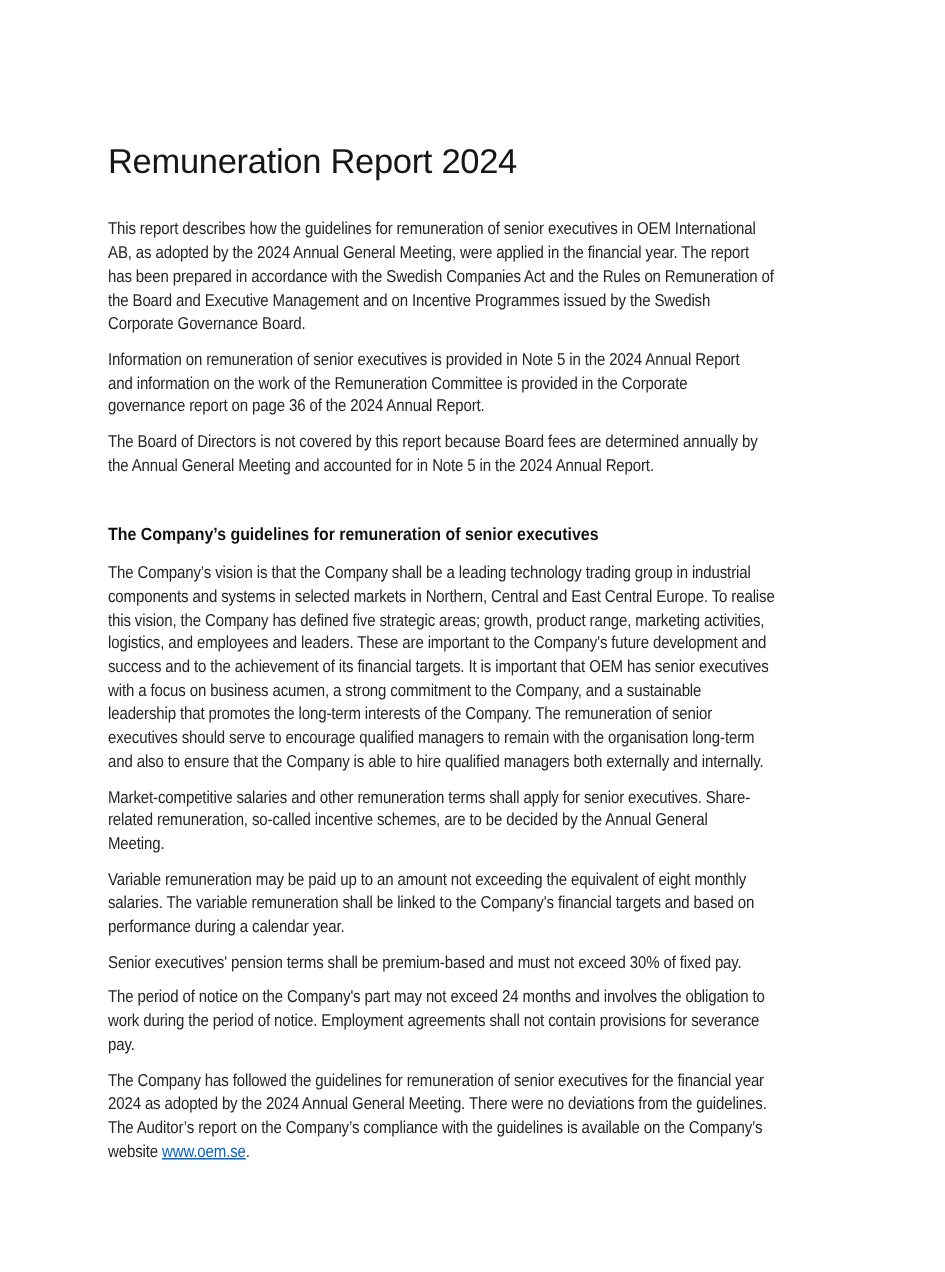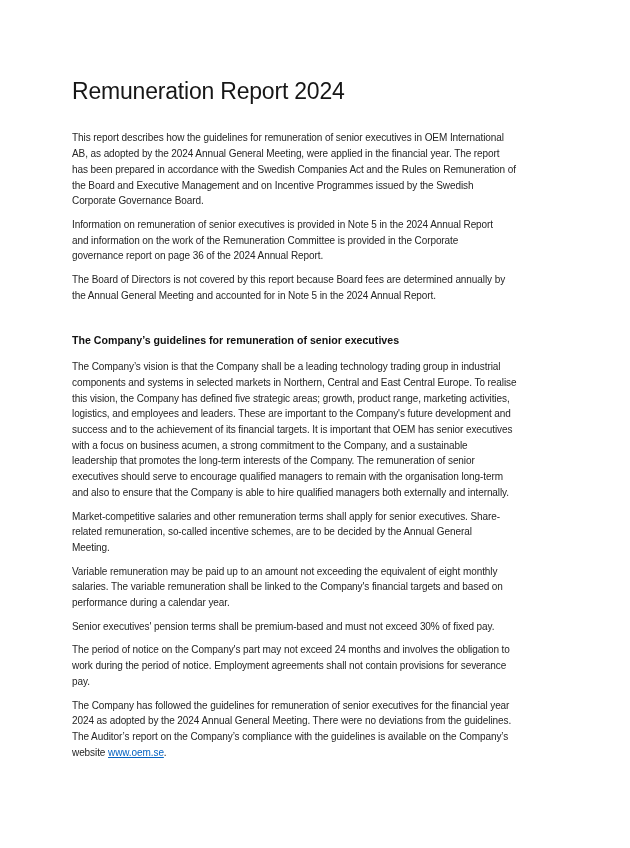--- a/index.html
+++ b/index.html
@@ -1,21 +1,21 @@
 <!DOCTYPE html>
 <html><head>
 <meta charset="utf-8">
 <style>
   html,body{margin:0;padding:0;background:#ffffff;}
   .page{
     position:relative;
     width:630px;height:848px;
     background:#ffffff;
     box-sizing:border-box;
-    padding:64px 72px 0 72px;
+    padding:80px 72px 0 72px;
     font-family:"Liberation Sans",sans-serif;
     color:#252525;
     overflow:hidden;
   }
   .title{
     font-size:23px;
     font-weight:400;
     color:#161616;
     letter-spacing:-0.2px;
     margin:14px 0 26px 0;

